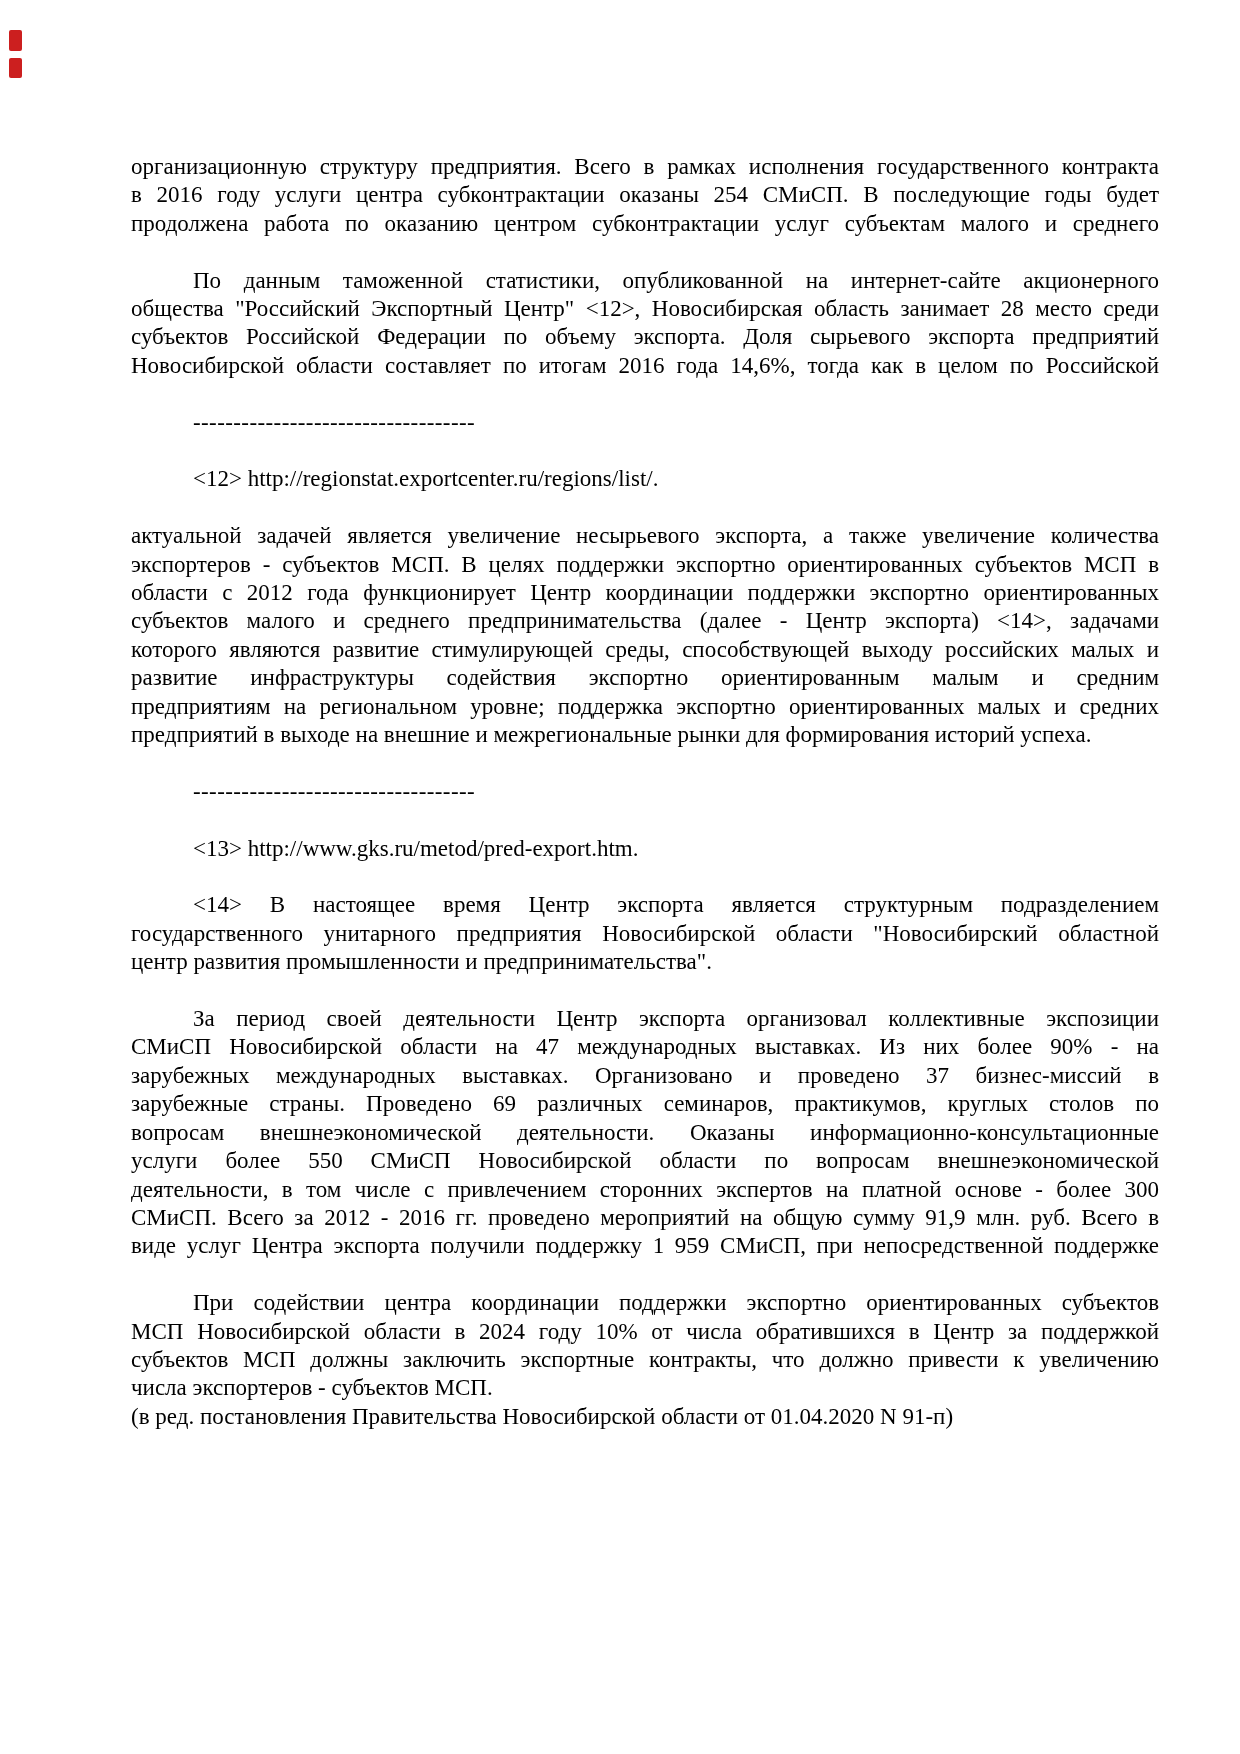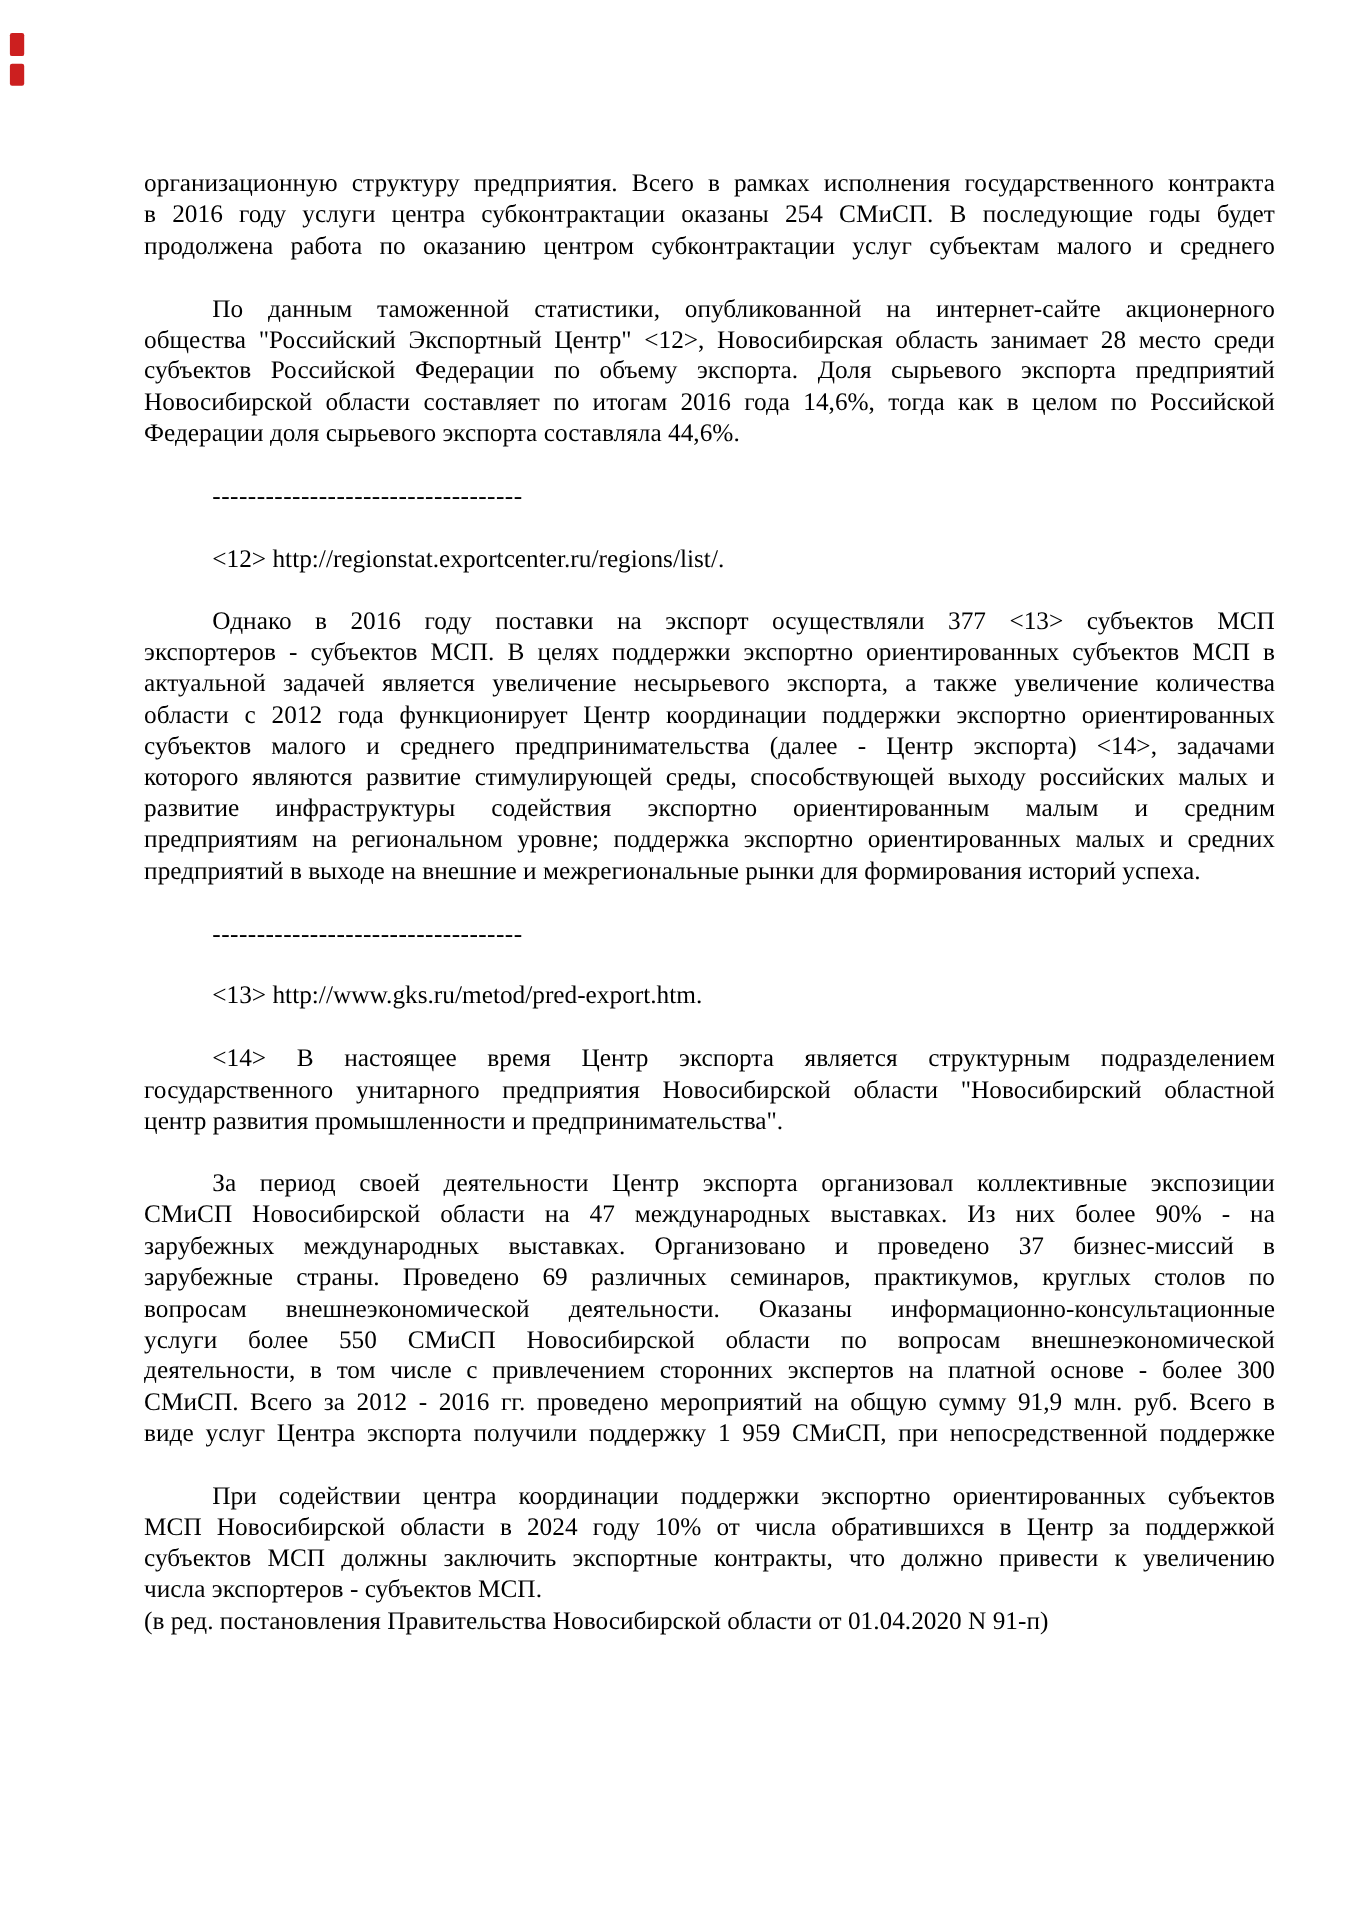--- a/index.html
+++ b/index.html
@@ -65,32 +65,30 @@
       <div class="block">
         <div class="line stretch">организационную структуру предприятия. Всего в рамках исполнения государственного контракта</div>
         <div class="line stretch">в 2016 году услуги центра субконтрактации оказаны 254 СМиСП. В последующие годы будет</div>
         <div class="line stretch">продолжена работа по оказанию центром субконтрактации услуг субъектам малого и среднего</div>
       </div>
       <div class="block">
         <div class="line stretch indent">По данным таможенной статистики, опубликованной на интернет-сайте акционерного</div>
         <div class="line stretch">общества "Российский Экспортный Центр" &lt;12&gt;, Новосибирская область занимает 28 место среди</div>
         <div class="line stretch">субъектов Российской Федерации по объему экспорта. Доля сырьевого экспорта предприятий</div>
         <div class="line stretch">Новосибирской области составляет по итогам 2016 года 14,6%, тогда как в целом по Российской</div>
-        <div class="line">Федерации доля сырьевого экспорта составляла 44,6%.</div>
       </div>
       <div class="block">
         <div class="line indent separator">-----------------------------------</div>
       </div>
       <div class="block">
         <div class="line indent">&lt;12&gt; http://regionstat.exportcenter.ru/regions/list/.</div>
       </div>
       <div class="block">
-        <div class="line stretch indent">Однако в 2016 году поставки на экспорт осуществляли 377 &lt;13&gt; субъектов МСП</div>
+        <div class="line stretch">актуальной задачей является увеличение несырьевого экспорта, а также увеличение количества</div>
         <div class="line stretch">экспортеров - субъектов МСП. В целях поддержки экспортно ориентированных субъектов МСП в</div>
-        <div class="line stretch">актуальной задачей является увеличение несырьевого экспорта, а также увеличение количества</div>
         <div class="line stretch">области с 2012 года функционирует Центр координации поддержки экспортно ориентированных</div>
         <div class="line stretch">субъектов малого и среднего предпринимательства (далее - Центр экспорта) &lt;14&gt;, задачами</div>
         <div class="line stretch">которого являются развитие стимулирующей среды, способствующей выходу российских малых и</div>
         <div class="line stretch">развитие инфраструктуры содействия экспортно ориентированным малым и средним</div>
         <div class="line stretch">предприятиям на региональном уровне; поддержка экспортно ориентированных малых и средних</div>
         <div class="line">предприятий в выходе на внешние и межрегиональные рынки для формирования историй успеха.</div>
       </div>
       <div class="block">
         <div class="line indent separator">-----------------------------------</div>
       </div>

